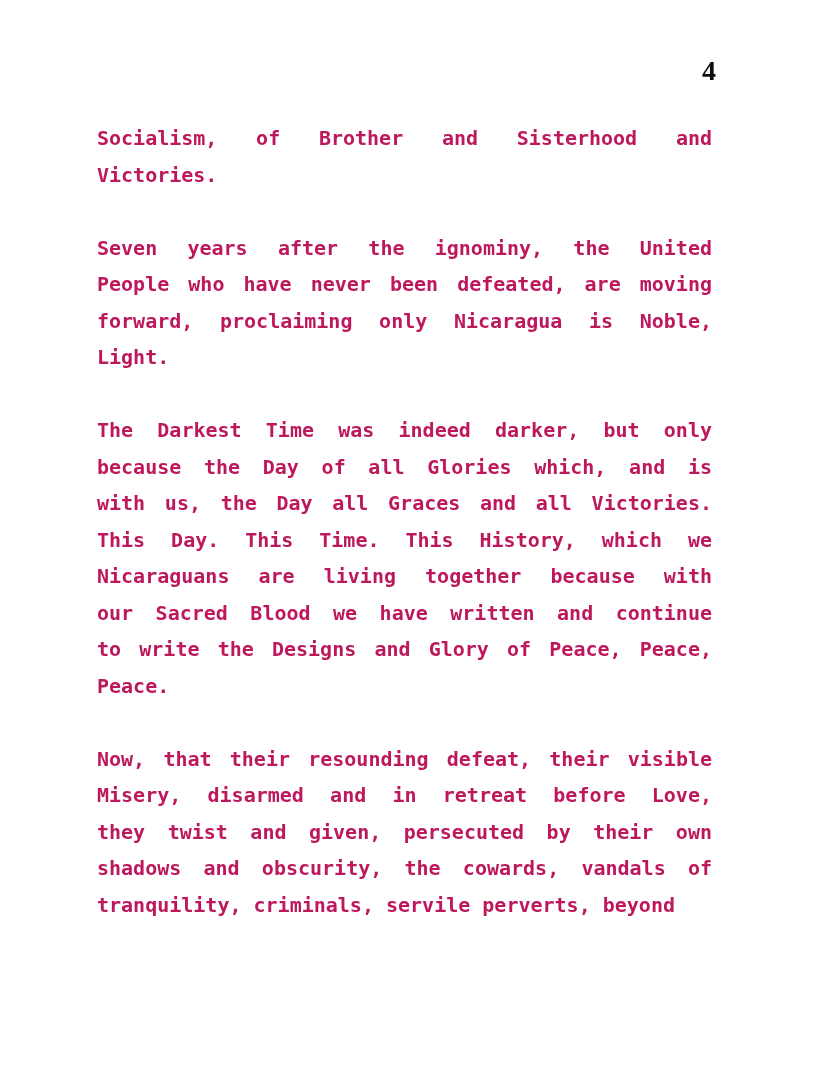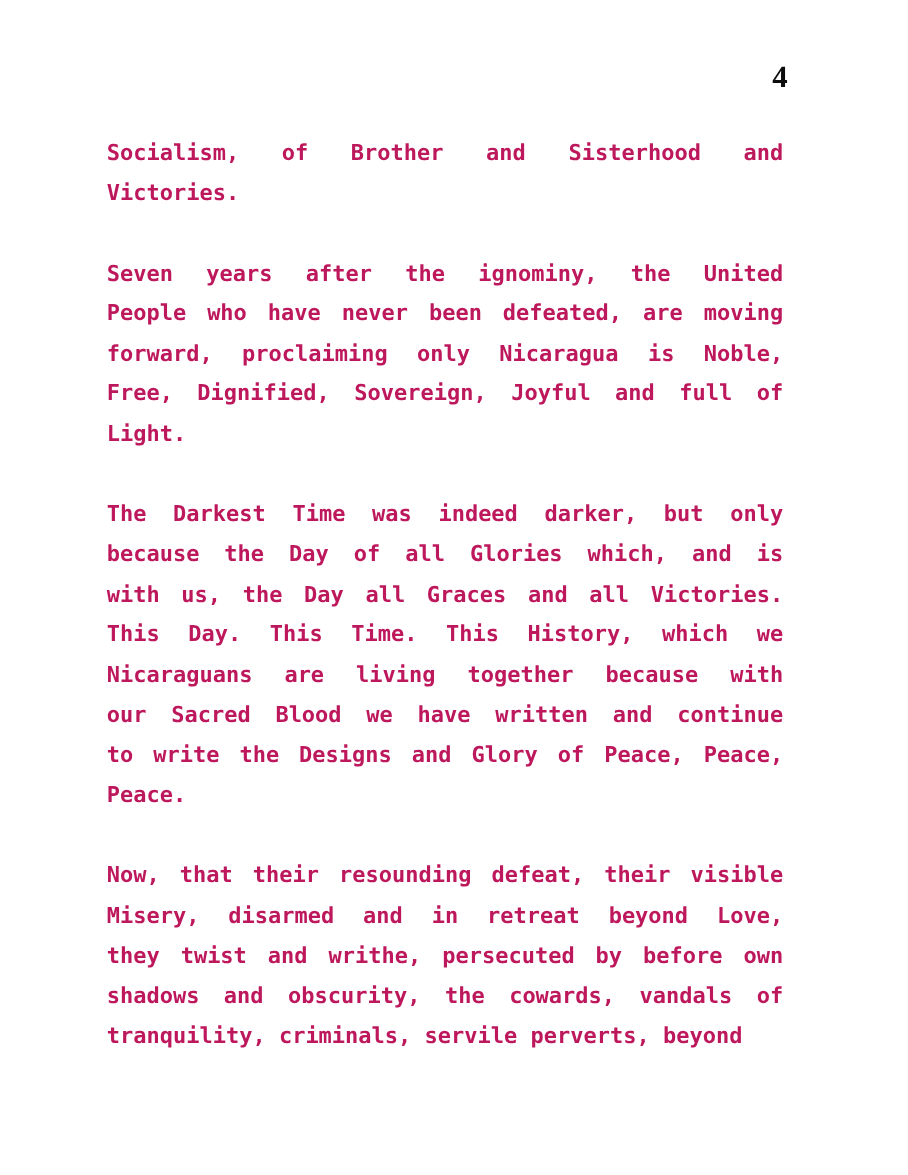--- a/index.html
+++ b/index.html
@@ -58,34 +58,33 @@
   <div class="page-number">4</div>
   <div class="doc-body">
       <div class="paragraph">
         <div class="line">Socialism, of Brother and Sisterhood and</div>
         <div class="line last">Victories.</div>
       </div>
       <div class="paragraph">
         <div class="line">Seven years after the ignominy, the United</div>
         <div class="line">People who have never been defeated, are moving</div>
         <div class="line">forward, proclaiming only Nicaragua is Noble,</div>
-        <div class="line">Free, Dignified, Sovereign, Joyful and full of</div>
         <div class="line last">Light.</div>
       </div>
       <div class="paragraph">
         <div class="line">The Darkest Time was indeed darker, but only</div>
         <div class="line">because the Day of all Glories which, and is</div>
         <div class="line">with us, the Day all Graces and all Victories.</div>
         <div class="line">This Day. This Time. This History, which we</div>
         <div class="line">Nicaraguans are living together because with</div>
         <div class="line">our Sacred Blood we have written and continue</div>
         <div class="line">to write the Designs and Glory of Peace, Peace,</div>
         <div class="line last">Peace.</div>
       </div>
       <div class="paragraph">
         <div class="line">Now, that their resounding defeat, their visible</div>
-        <div class="line">Misery, disarmed and in retreat beyond Love,</div>
-        <div class="line">they twist and writhe, persecuted by before own</div>
+        <div class="line">Misery, disarmed and in retreat before Love,</div>
+        <div class="line">they twist and given, persecuted by their own</div>
         <div class="line">shadows and obscurity, the cowards, vandals of</div>
         <div class="line last">tranquility, criminals, servile perverts, beyond</div>
       </div>
     </div>
 </div>
 
 </body></html>

